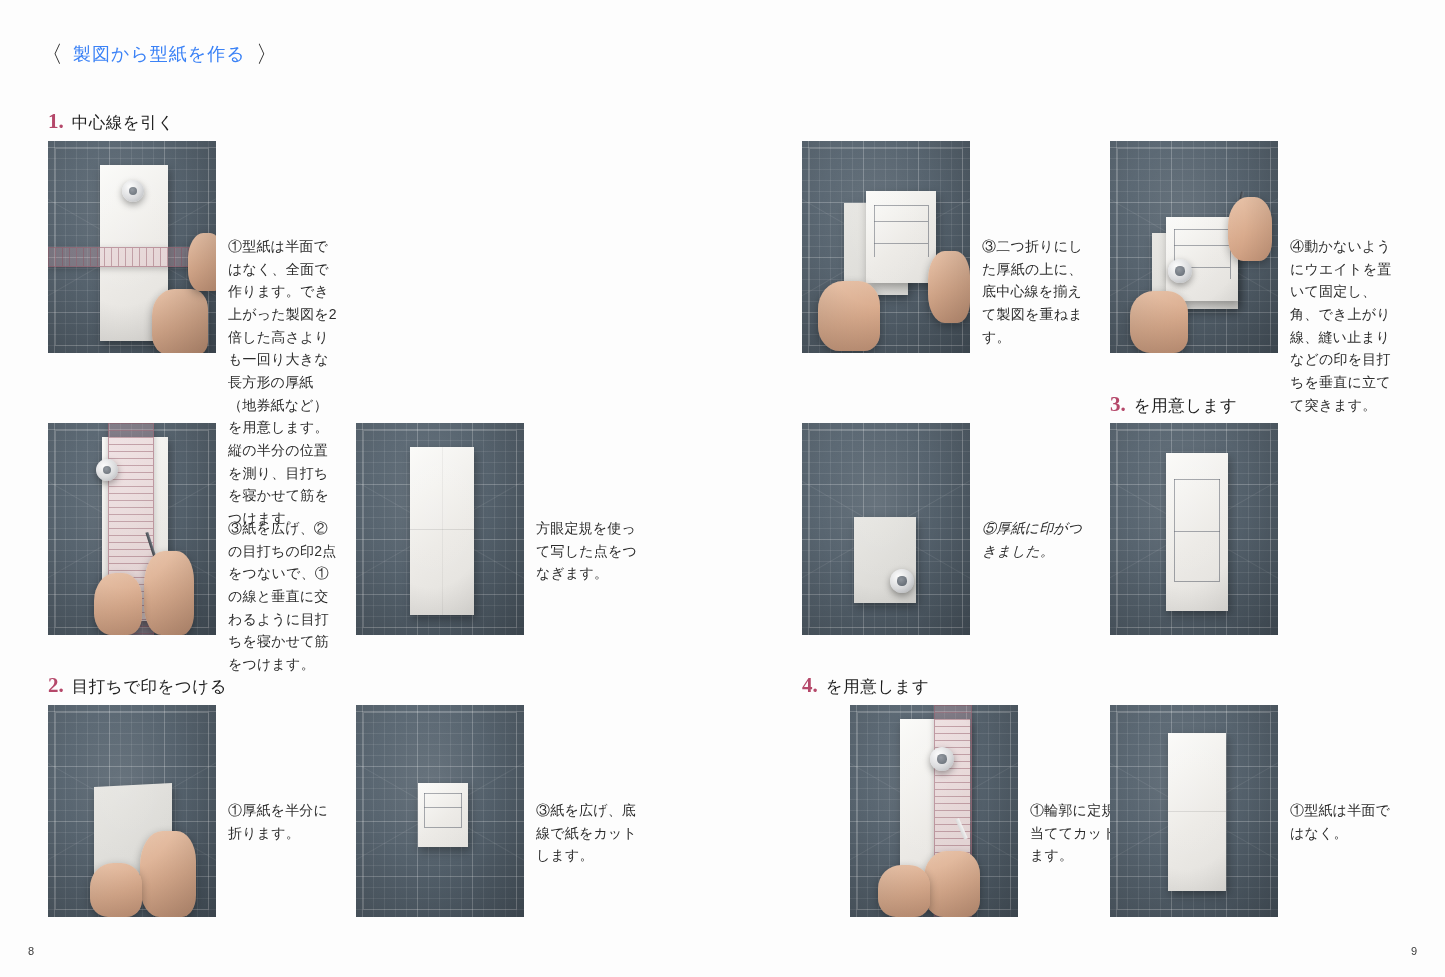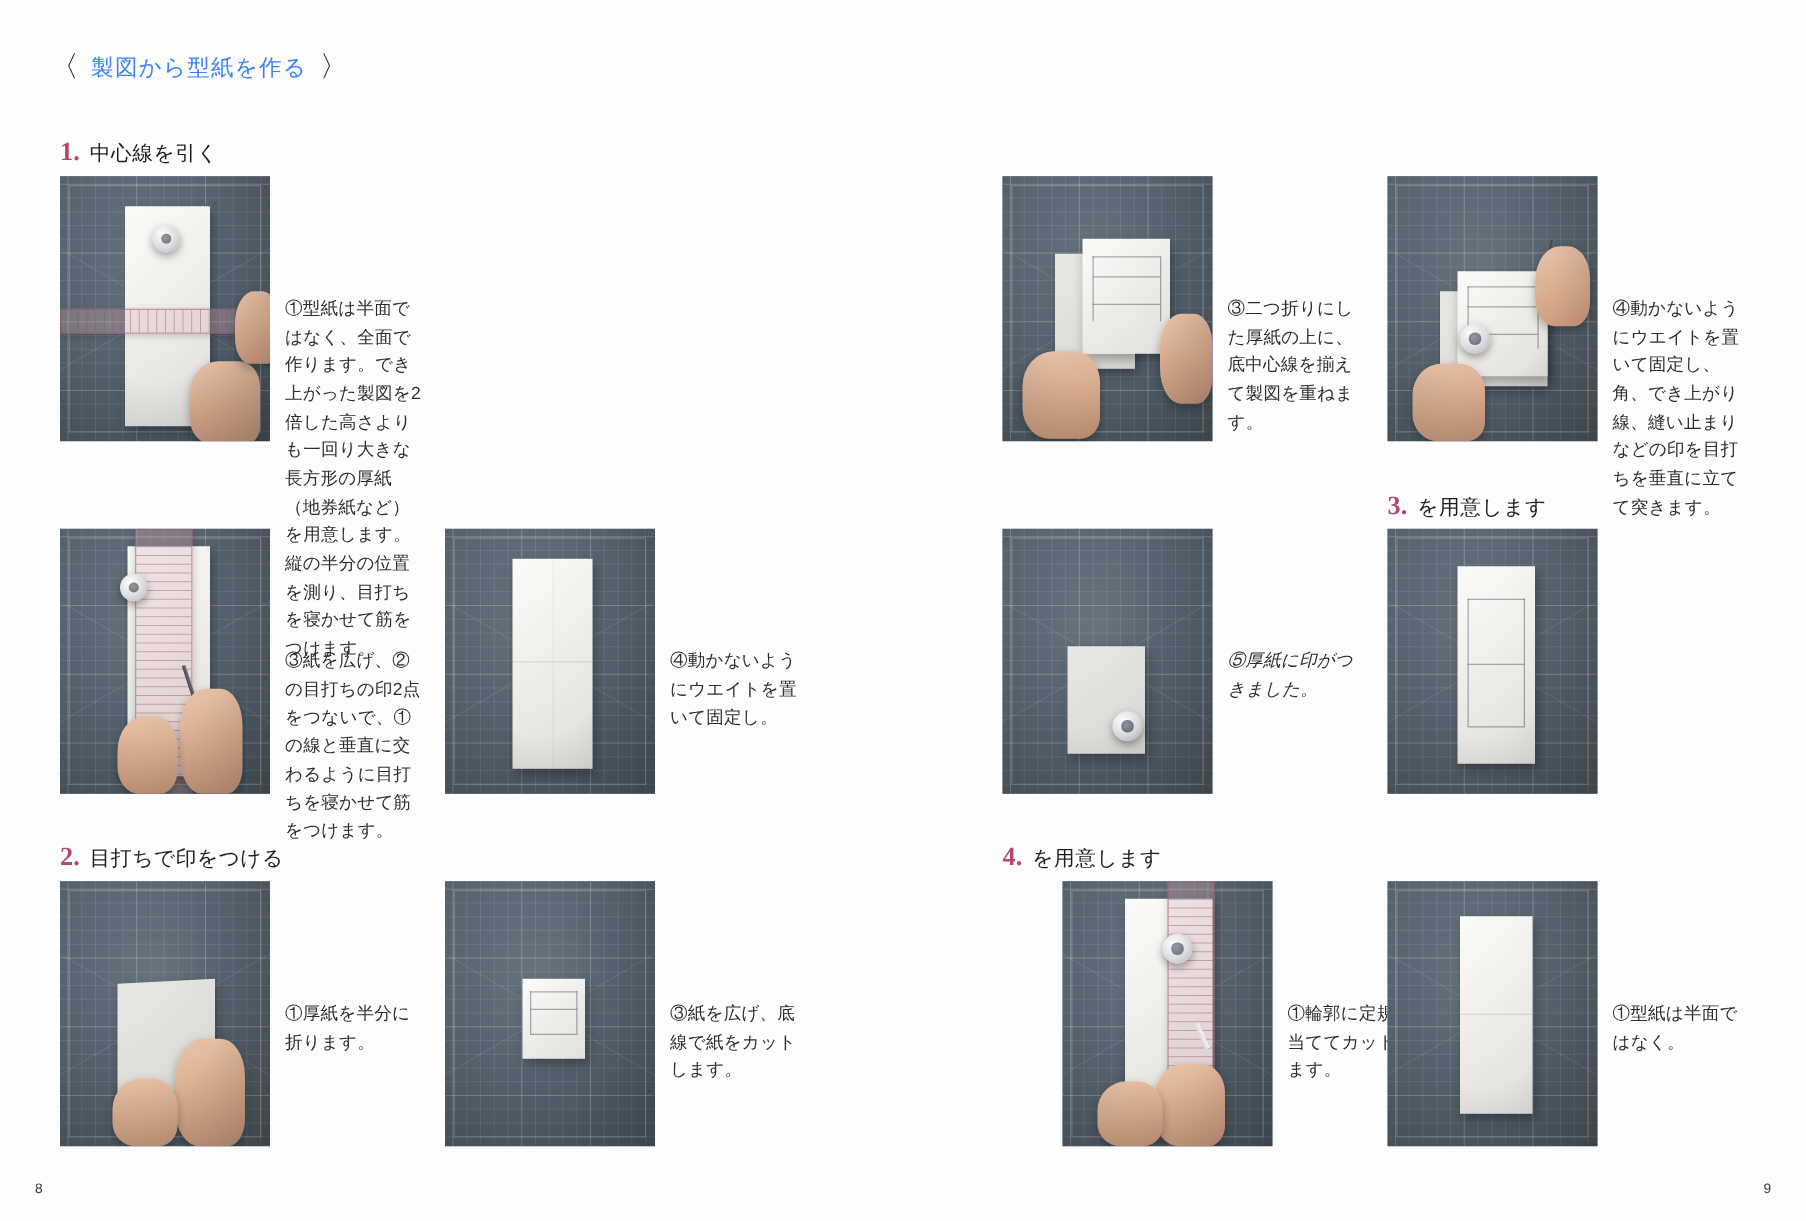--- a/index.html
+++ b/index.html
@@ -340,21 +340,21 @@
           <span class="a"></span>
           <span class="b"></span>
         </div>
       <div class="mat-frame"></div>
       <div class="sheet" style="left:54px;top:24px;width:64px;height:168px;">
         <div class="fold" style="left:0;top:82px;width:64px;height:1px;"></div>
         <div class="fold" style="left:32px;top:0;width:1px;height:168px;opacity:.45;"></div>
       </div>
       <div class="vig"></div>
     </div>
-    <div class="caption" style="left:180px; top:94px; width:110px;">④動かないようにウエイトを置いて固定し。</div>
+    <div class="caption" style="left:180px; top:94px; width:110px;">方眼定規を使って写した点をつなぎます。</div>
   </div>
 
   <div class="section-head" style="left:1110px; top:392px;">
     <span class="section-num">3.</span>
     <span class="section-label">を用意します</span>
   </div>
 
   <div class="step" style="left:802px; top:423px;font-style:italic;">
     <div class="photo" style="width:168px;height:212px;">
       <div class="mat"></div>

